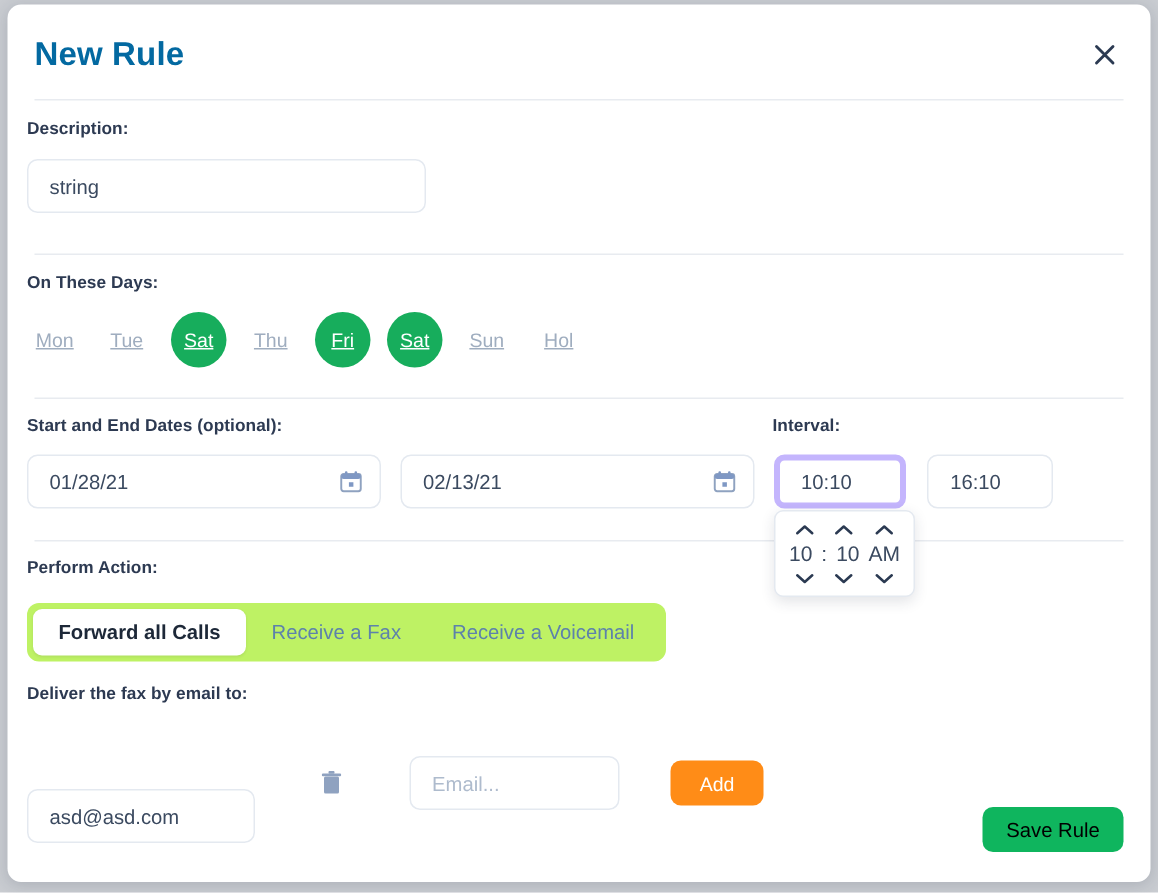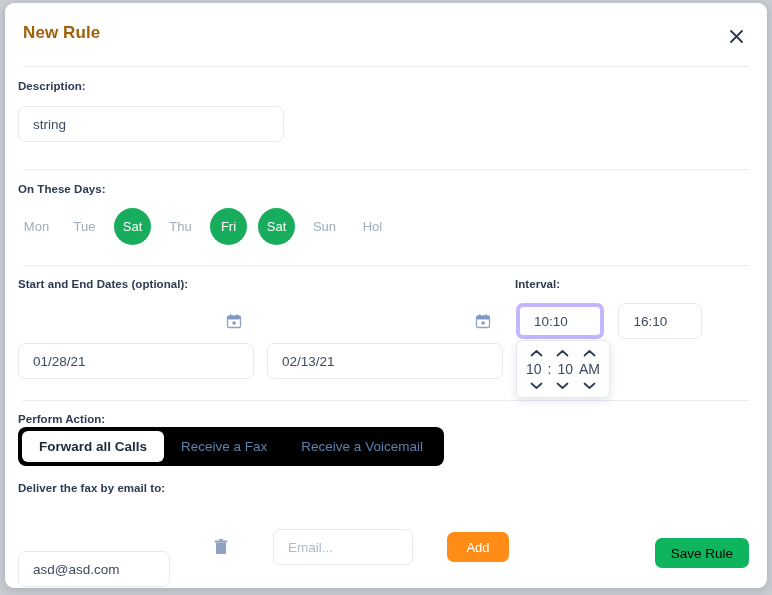--- a/index.html
+++ b/index.html
@@ -28,23 +28,23 @@
   }
 
   .modal-header {
     position: relative;
     height: 63px;
   }
   .modal-title {
     position: absolute;
     left: 18px;
     top: 20px;
-    font-size: 17px;
+    font-size: 22px;
     font-weight: 600;
-    color: #a16207;
+    color: #0369a1;
     letter-spacing: 0.1px;
   }
   .close-btn {
     position: absolute;
     right: 19px;
     top: 21px;
     width: 24px;
     height: 24px;
     display: flex;
     align-items: center;
@@ -102,41 +102,41 @@
     height: 37px;
     border-radius: 50%;
     display: flex;
     align-items: center;
     justify-content: center;
     font-size: 13px;
     color: #9fadbf;
     margin-right: 11px;
     cursor: pointer;
     user-select: none;
+    text-decoration: underline;
   }
   .day-chip.on {
     background: #17ad5c;
     color: #ffffff;
   }
 
   
   .dates-interval {
     display: flex;
     margin-top: 13px;
     align-items: flex-start;
   }
   .date-box {
     position: relative;
     width: 236px;
     margin-right: 13px;
   }
   .date-box .txt-input {
     width: 100%;
     padding-right: 36px;
-    margin-top: 40px;
   }
   .cal-icon {
     position: absolute;
     right: 12px;
     top: 10px;
     width: 16px;
     height: 16px;
     cursor: pointer;
   }
 
@@ -175,23 +175,23 @@
   }
   .time-popup .chev {
     cursor: pointer;
     color: #2b3a52;
     line-height: 0;
   }
   .time-popup .colon { color: #3b4a60; }
 
   
   .tab-group {
-    margin-top: 2px;
+    margin-top: 17px;
     display: inline-flex;
-    background: #000000;
+    background: #bef264;
     border-radius: 8px;
     padding: 4px;
   }
   .tab-item {
     font-size: 13.5px;
     color: #5d82ab;
     padding: 8px 17px;
     border-radius: 6px;
     cursor: pointer;
     white-space: nowrap;

